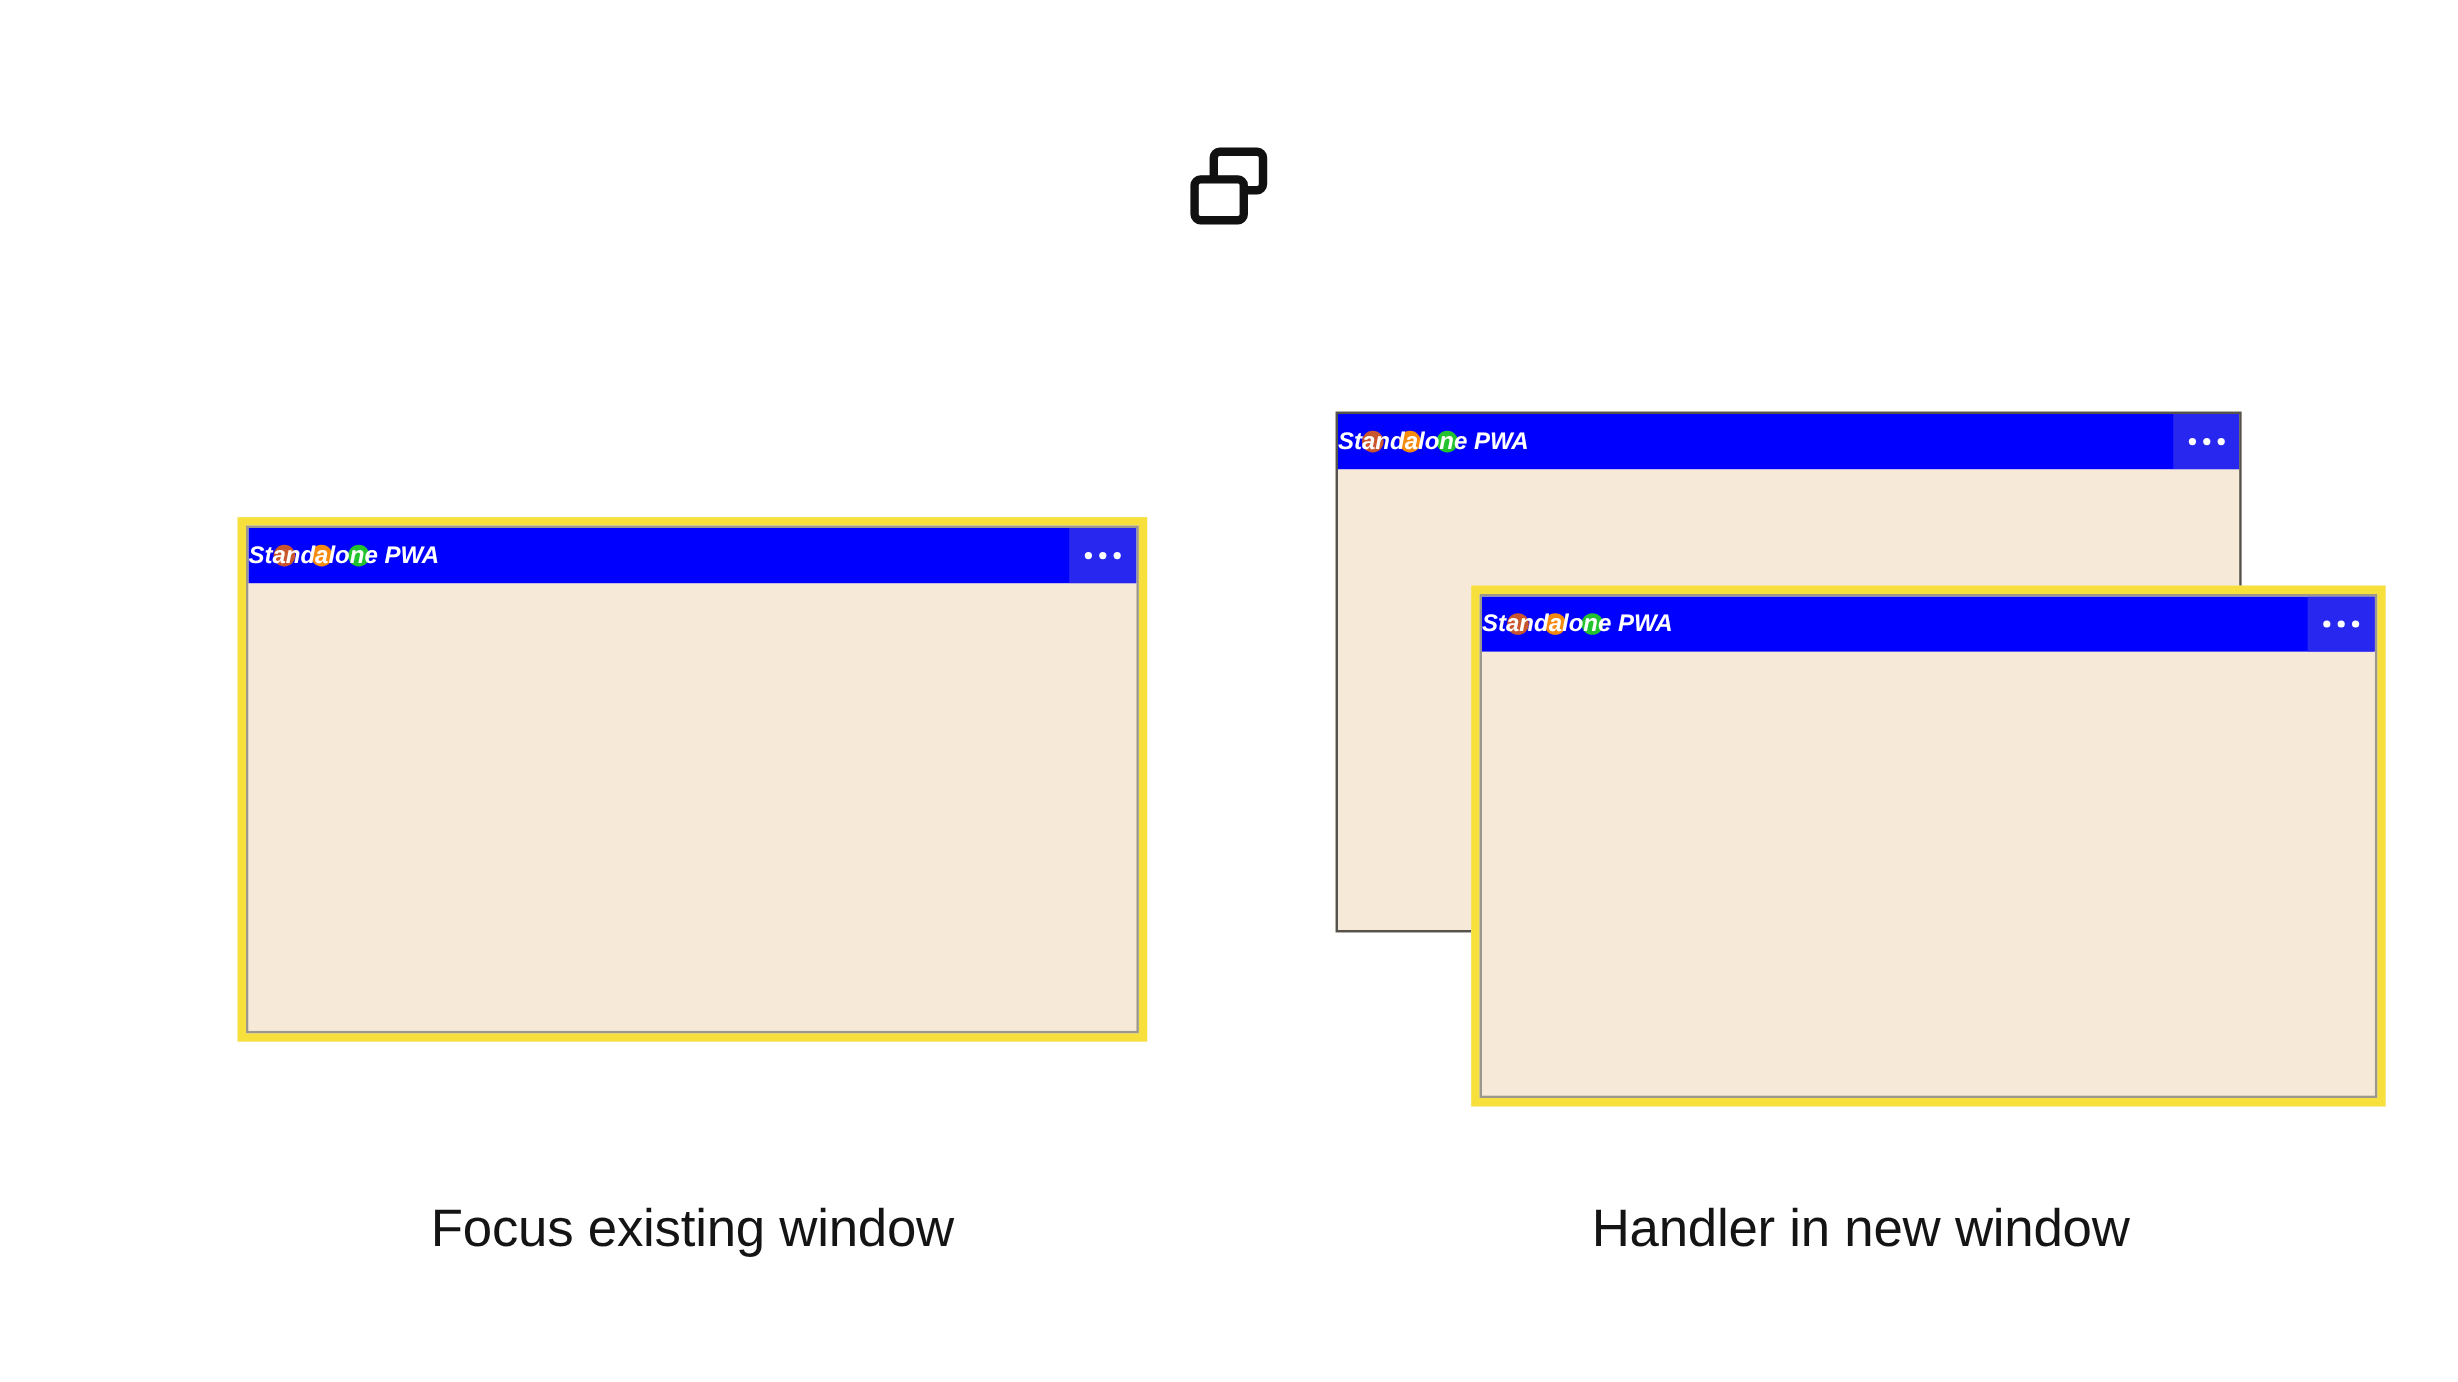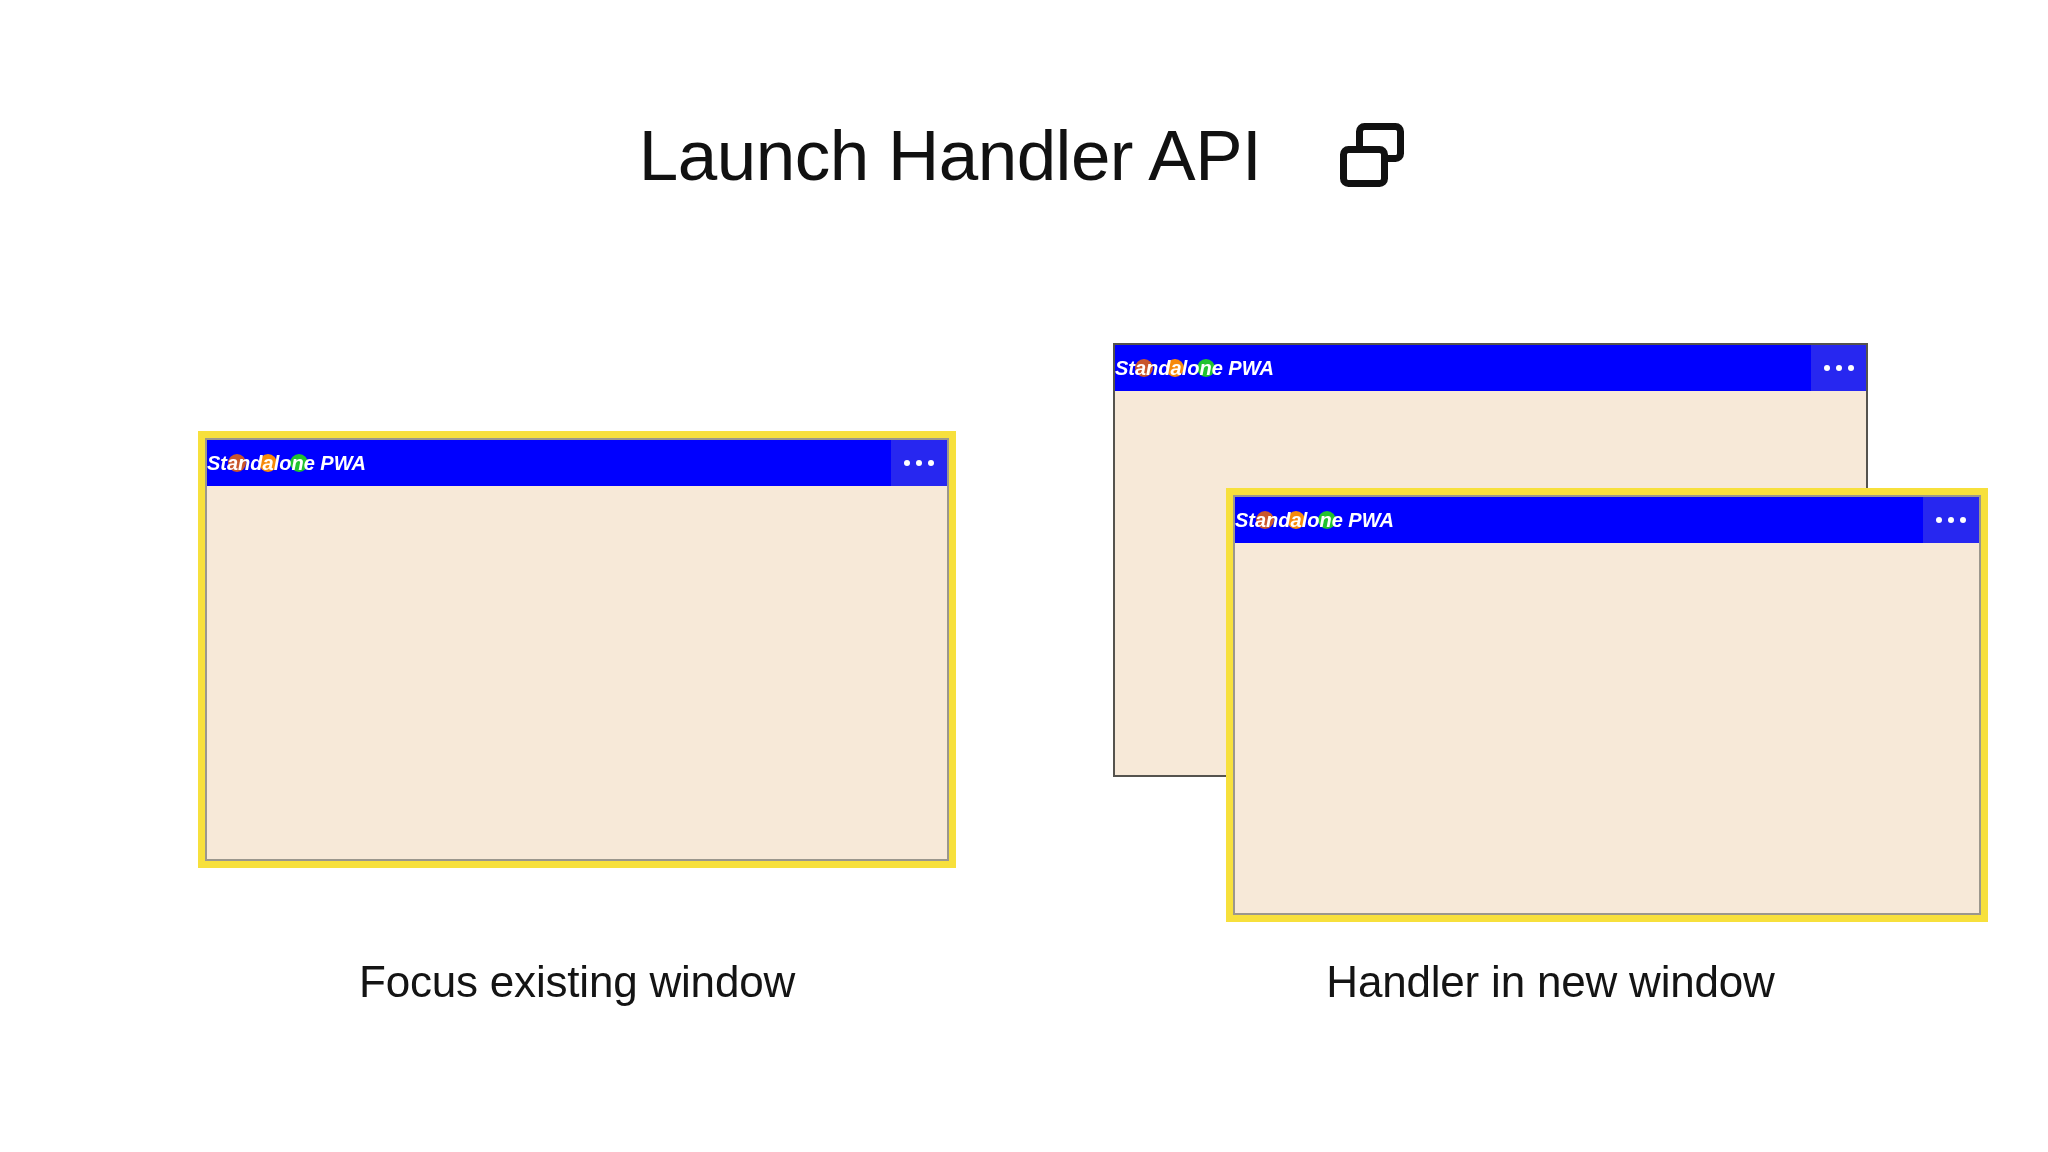--- a/index.html
+++ b/index.html
@@ -175,37 +175,37 @@
   
   .caption {
     position: absolute;
     font-size: 44px;
     font-weight: 400;
     color: #141414;
     letter-spacing: -0.2px;
     white-space: nowrap;
     line-height: 1;
     text-align: center;
+    margin-top: 42px;
   }
   #caption-left {
     left: 198px;
     width: 758px;
     top: 960px;
   }
   #caption-right {
     left: 1113px;
     width: 875px;
     top: 960px;
   }
 </style>
 </head>
 <body>
 
 <div class="title-row">
-  <div class="title-text">Launch Handler API</div>
   <span class="title-icon">
     <svg viewBox="0 0 74 74" width="74" height="74" aria-hidden="true">
       <rect x="24.5" y="8.5" width="41" height="32" rx="5" ry="5" fill="none" stroke="#111111" stroke-width="7"></rect>
       <rect x="8.5" y="31.5" width="41" height="34" rx="5" ry="5" fill="#FFFFFF" stroke="#111111" stroke-width="7"></rect>
     </svg>
   </span>
 </div>
 
 <div class="window framed plain-false" id="window-left">
   <div class="window-inner">

